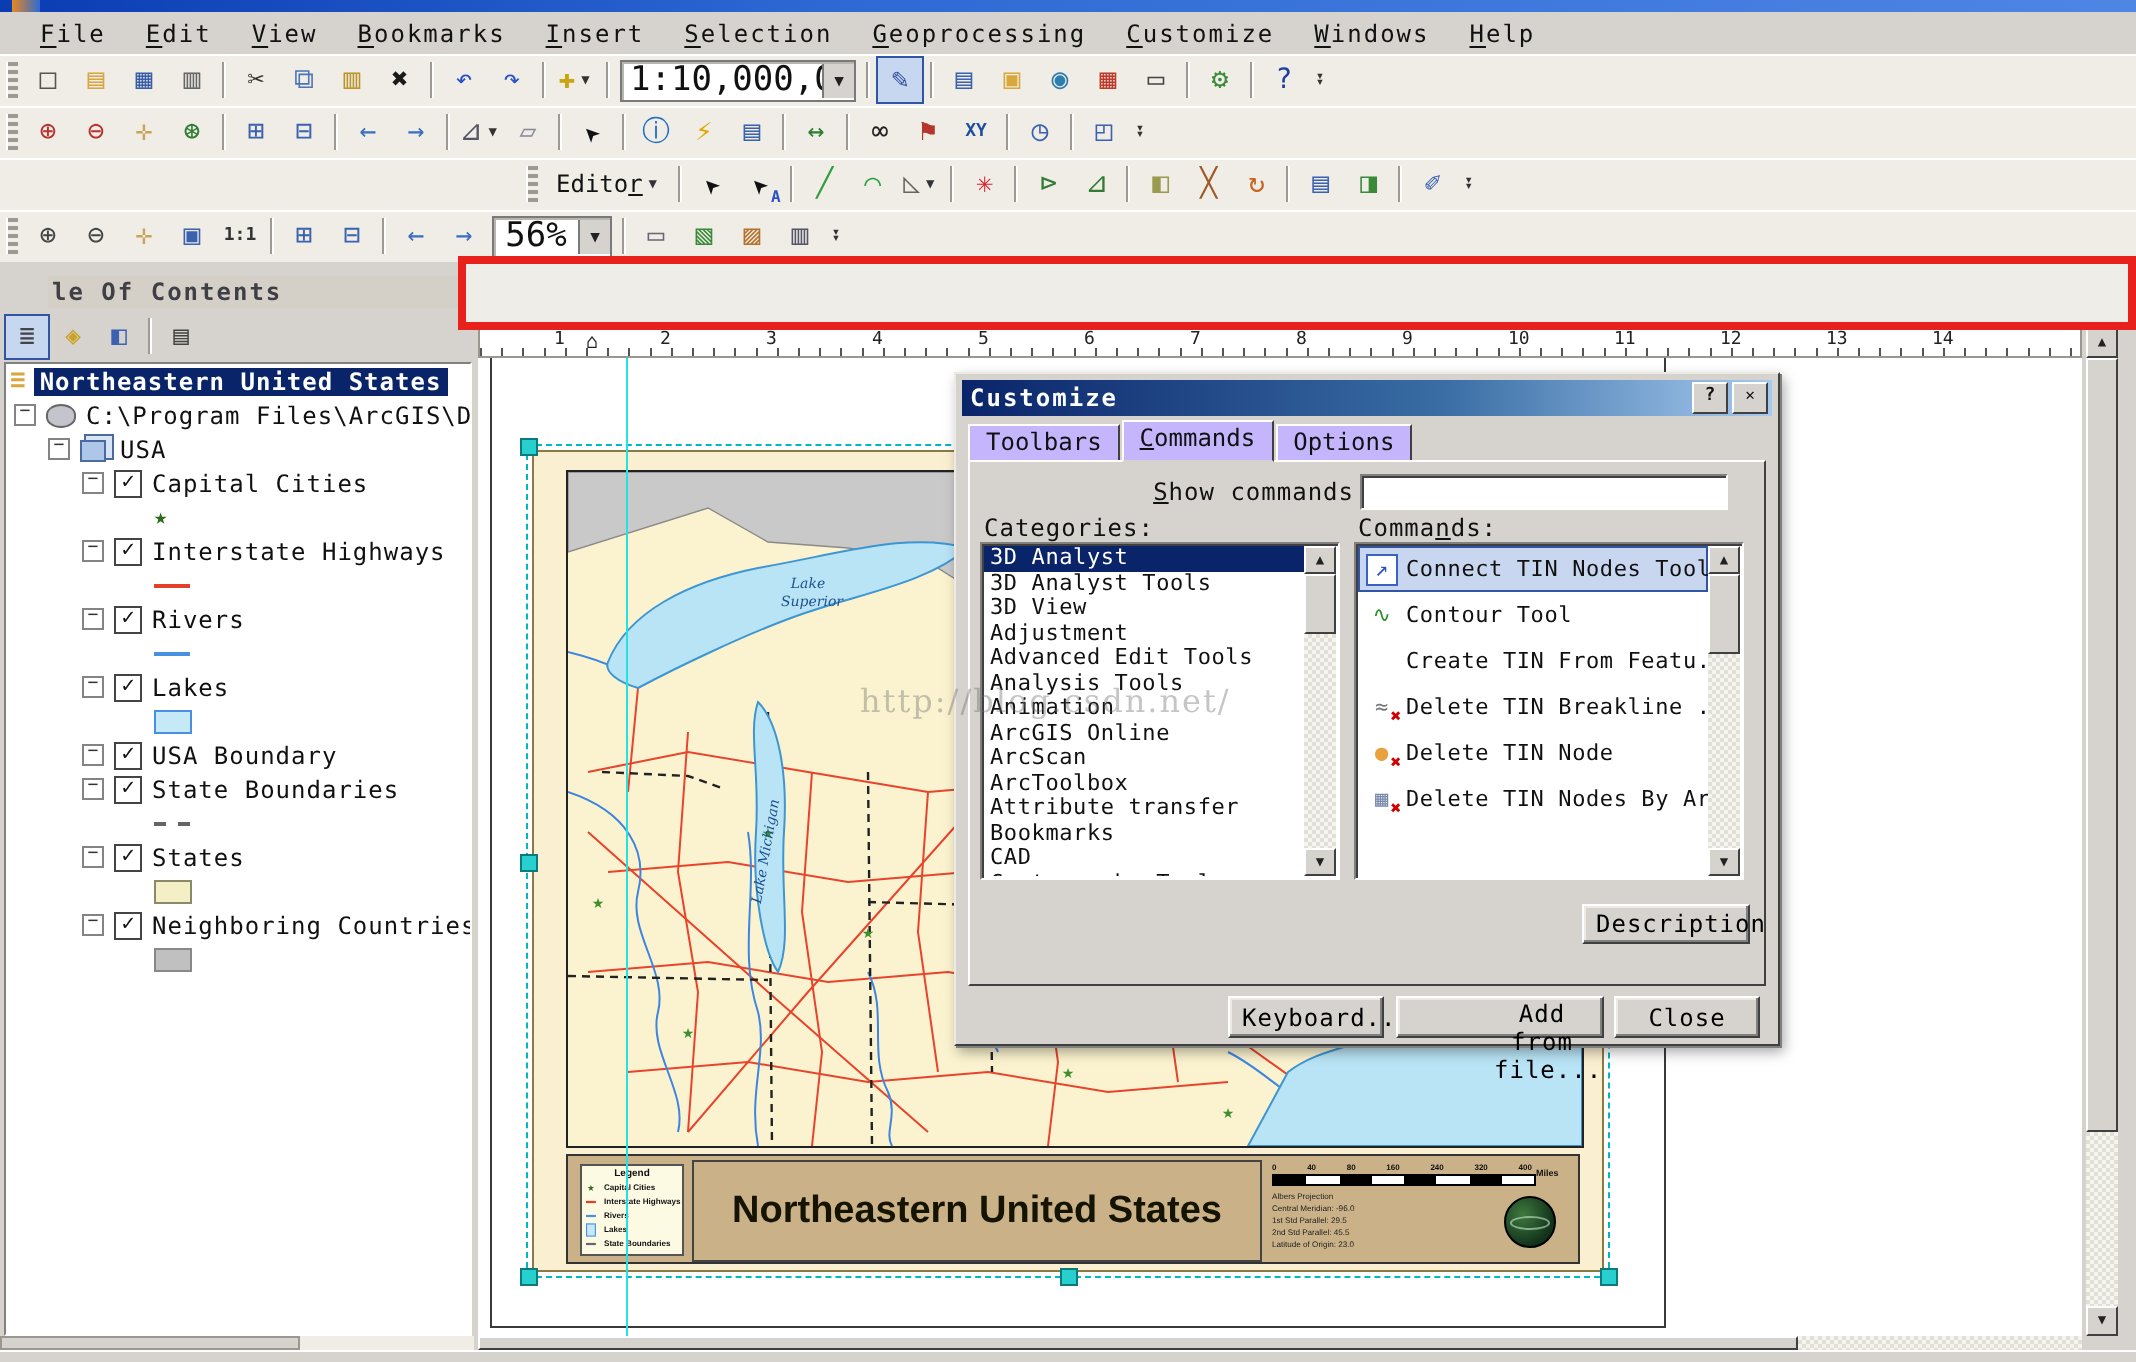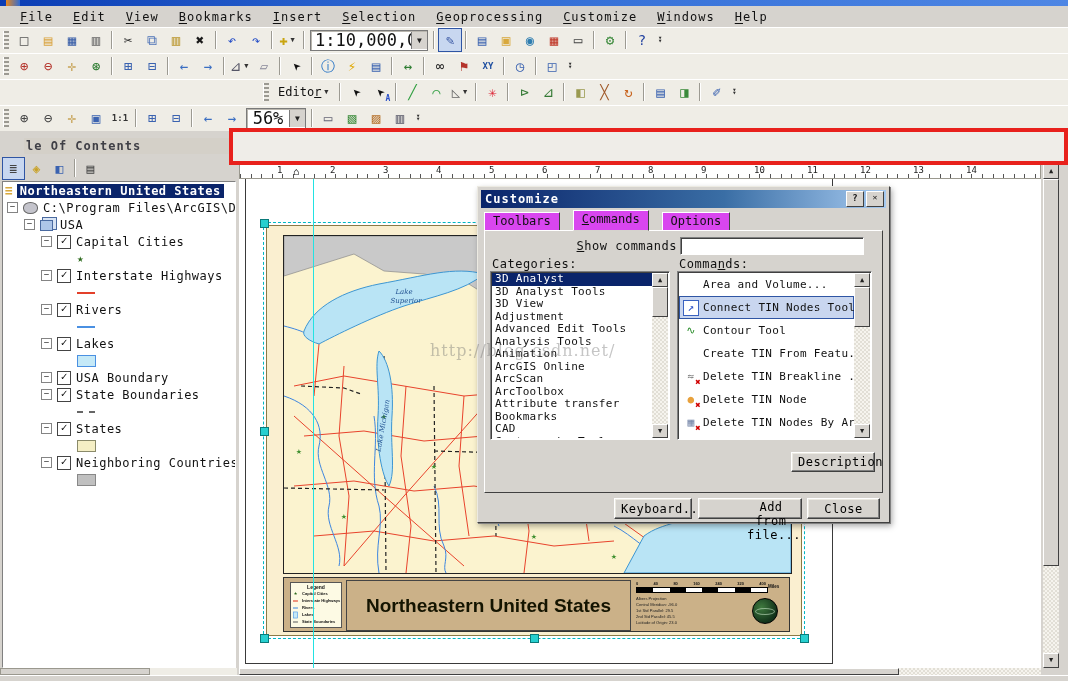--- a/index.html
+++ b/index.html
@@ -110,22 +110,22 @@
   .sb-thumb{position:absolute;background:#D6D3CE;border:1px solid;border-color:#FFF #404040 #404040 #FFF;box-sizing:border-box;}
   
   #dialog{left:477px;top:186px;width:411px;height:335px;background:#D6D3CE;z-index:100;
           border:1px solid;border-color:#ECEAE2 #404040 #404040 #ECEAE2;box-shadow:1px 1px 0 #808080, 2px 3px 6px rgba(0,0,0,.35);}
   #dlg-title{position:absolute;left:3px;top:3px;right:3px;height:18px;
              background:linear-gradient(90deg,#0A246A,#3A6EA5 60%,#A6CAF0);display:flex;align-items:center;padding:0 2px;}
   #dlg-title .cap{color:#fff;font-weight:bold;font-size:12px;letter-spacing:1px;flex:1;padding-left:2px;}
   .cap-btn{width:16px;height:14px;background:#D6D3CE;border:1px solid;border-color:#FFF #404040 #404040 #FFF;
            font-size:9px;font-weight:bold;text-align:center;line-height:12px;margin-left:2px;}
   #dlg-tabs{position:absolute;left:6px;top:25px;height:19px;display:flex;align-items:flex-end;}
-  .tab{height:17px;padding:0 8px;background:#d946ef;border:1px solid;border-color:#FFF #404040 #D6D3CE #FFF;
-       font-size:12px;line-height:17px;margin-right:13px;position:relative;text-align:right;}
+  .tab{height:17px;padding:0 8px;background:#c4b5fd;border:1px solid;border-color:#FFF #404040 #D6D3CE #FFF;
+       font-size:12px;line-height:17px;margin-right:1px;position:relative;text-align:right;}
   .tab.active{height:19px;z-index:3;border-bottom-color:#D6D3CE;font-weight:normal;}
   #tab-page{position:absolute;left:6px;top:43px;width:397px;height:261px;background:#D6D3CE;
             border:1px solid;border-color:#FFF #404040 #404040 #FFF;z-index:2;}
   #show-row{position:absolute;left:0;top:6px;width:100%;height:18px;}
   #show-label{position:absolute;right:205px;top:2px;font-size:12px;letter-spacing:.5px;}
   #show-input{position:absolute;right:18px;top:0;width:182px;height:16px;background:#fff;
               border:1px solid;border-color:#808080 #FFF #FFF #808080;box-shadow:inset 1px 1px 0 #404040;}
   .plabel{position:absolute;font-size:12px;letter-spacing:.5px;}
   #cat-label{left:7px;top:26px;} #cmd-label{left:194px;top:26px;}
   .listbox{position:absolute;top:40px;height:167px;background:#fff;border:1px solid;border-color:#808080 #FFF #FFF #808080;
@@ -756,24 +756,20 @@
           <div class="cat-item">Cartography Tools</div>
         </div>
       <div class="lb-scroll sb-track">
         <div class="sb-btn" style="top:0;">▲</div>
         <div class="sb-thumb" style="left:0;top:14px;width:16px;height:30px;"></div>
         <div class="sb-btn" style="bottom:0;">▼</div>
       </div>
     </div>
     <div class="listbox" id="cmd-list">
       <div class="lb-inner" id="cmd-items">
-          <div class="cmd-item">
-            <span class="cmd-ico"></span>
-            <span>Area and Volume...</span>
-          </div>
           <div class="cmd-item sel">
             <span class="cmd-ico boxed">
               <span style="color: rgb(43, 80, 200);">↗</span>
             </span>
             <span>Connect TIN Nodes Tool</span>
           </div>
           <div class="cmd-item">
             <span class="cmd-ico">
               <span style="color: rgb(46, 143, 46);">∿</span>
             </span>

